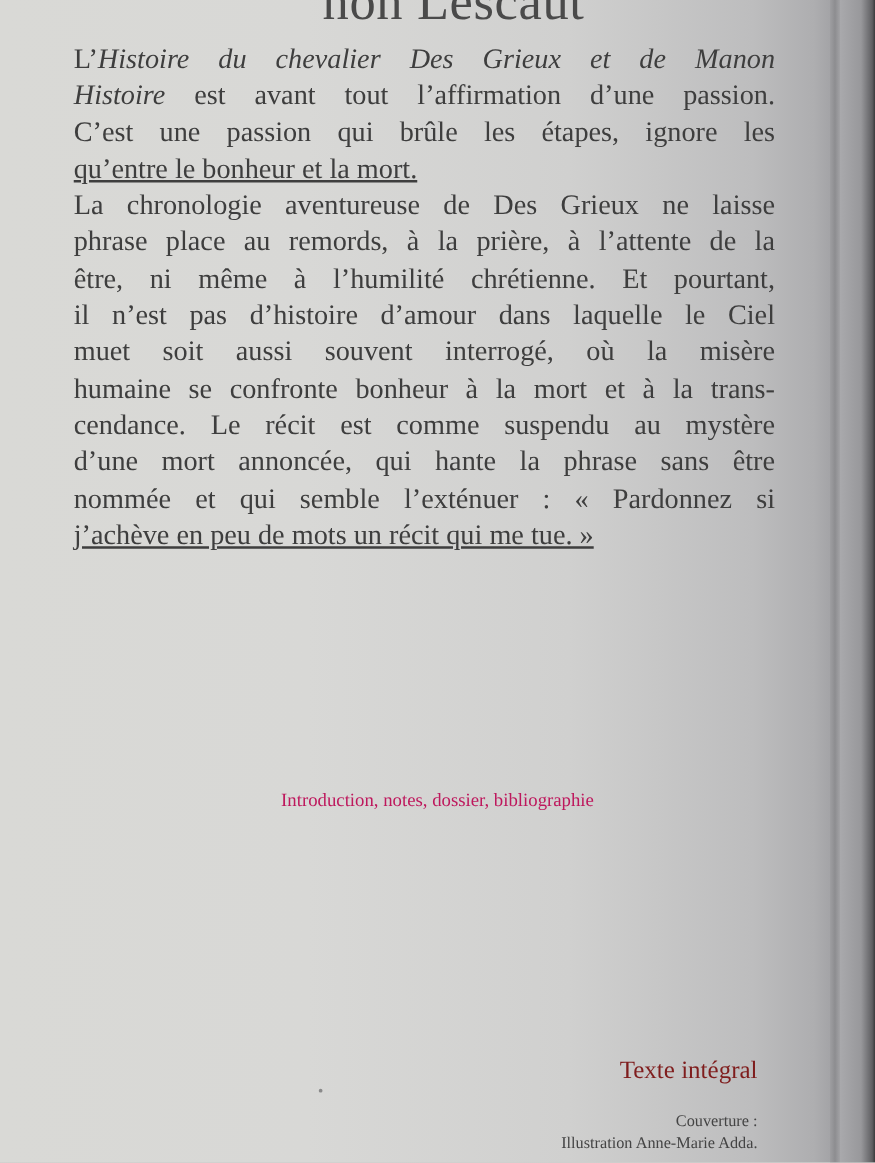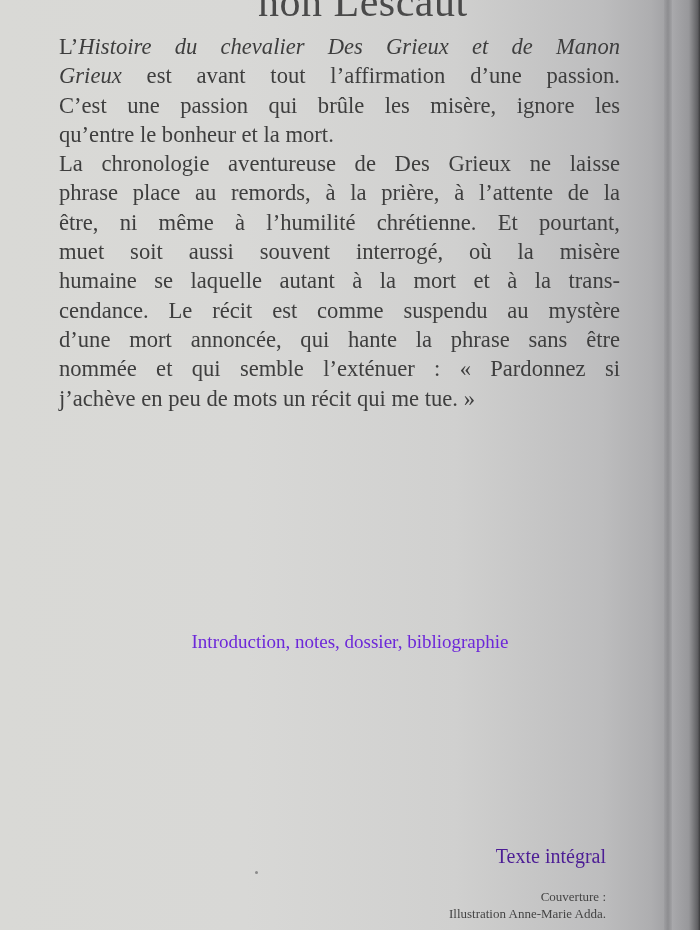--- a/index.html
+++ b/index.html
@@ -68,40 +68,41 @@
       margin: 0;
     }
     .blurb .line {
       display: block;
       text-align: justify;
       text-align-last: justify;
       white-space: nowrap;
     }
     .blurb .line.last {
       text-align-last: left;
+      text-decoration: underline;
     }
     .blurb i {
       font-style: italic;
     }
     .credits {
       position: absolute;
       left: 100px;
       top: 627px;
       width: 500px;
       text-align: center;
-      font-size: 19px;
+      font-size: 15px;
       line-height: 29px;
-      color: #6d28d9;
+      color: #be185d;
     }
     .texte-integral {
       position: absolute;
       right: 94px;
       top: 845px;
       font-size: 20px;
-      color: #4c1d95;
+      color: #7f1d1d;
       white-space: nowrap;
     }
     .couverture {
       position: absolute;
       right: 94px;
       top: 888px;
       font-size: 13px;
       line-height: 17px;
       color: #444;
       text-align: right;
@@ -122,30 +123,31 @@
 
 <div class="cover"></div>
 <div class="spine-shadow"></div>
 <div class="spine-edge"></div>
 
 <div class="title-fragment">non Lescaut</div>
 
 <div class="blurb">
   <p>
     <span class="line"><span>L’</span><i>Histoire du chevalier Des Grieux et de Manon</i></span>
-    <span class="line"><i>Grieux</i><span> est avant tout l’affirmation d’une passion.</span></span>
-    <span class="line">C’est une passion qui brûle les misère, ignore les</span>
+    <span class="line"><i>Histoire</i><span> est avant tout l’affirmation d’une passion.</span></span>
+    <span class="line">C’est une passion qui brûle les étapes, ignore les</span>
     <span class="line last">qu’entre le bonheur et la mort.</span>
   </p>
   <p>
     <span class="line">La chronologie aventureuse de Des Grieux ne laisse</span>
     <span class="line">phrase place au remords, à la prière, à l’attente de la</span>
     <span class="line">être, ni même à l’humilité chrétienne. Et pourtant,</span>
+    <span class="line">il n’est pas d’histoire d’amour dans laquelle le Ciel</span>
     <span class="line">muet soit aussi souvent interrogé, où la misère</span>
-    <span class="line">humaine se laquelle autant à la mort et à la trans-</span>
+    <span class="line">humaine se confronte bonheur à la mort et à la trans-</span>
     <span class="line">cendance. Le récit est comme suspendu au mystère</span>
     <span class="line">d’une mort annoncée, qui hante la phrase sans être</span>
     <span class="line">nommée et qui semble l’exténuer : « Pardonnez si</span>
     <span class="line last">j’achève en peu de mots un récit qui me tue. »</span>
   </p>
 </div>
 
 <div class="credits">
   <div>Introduction, notes, dossier, bibliographie</div>
 </div>

